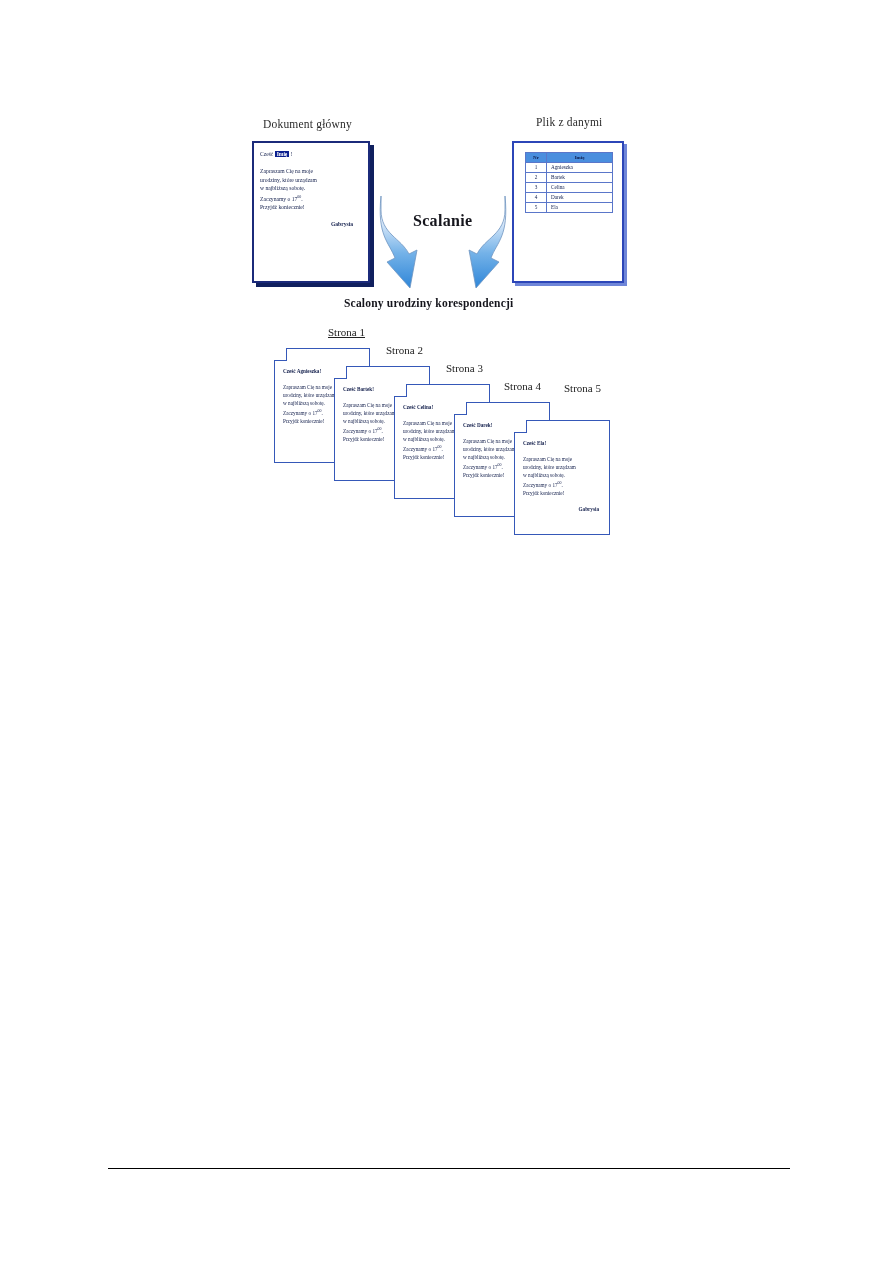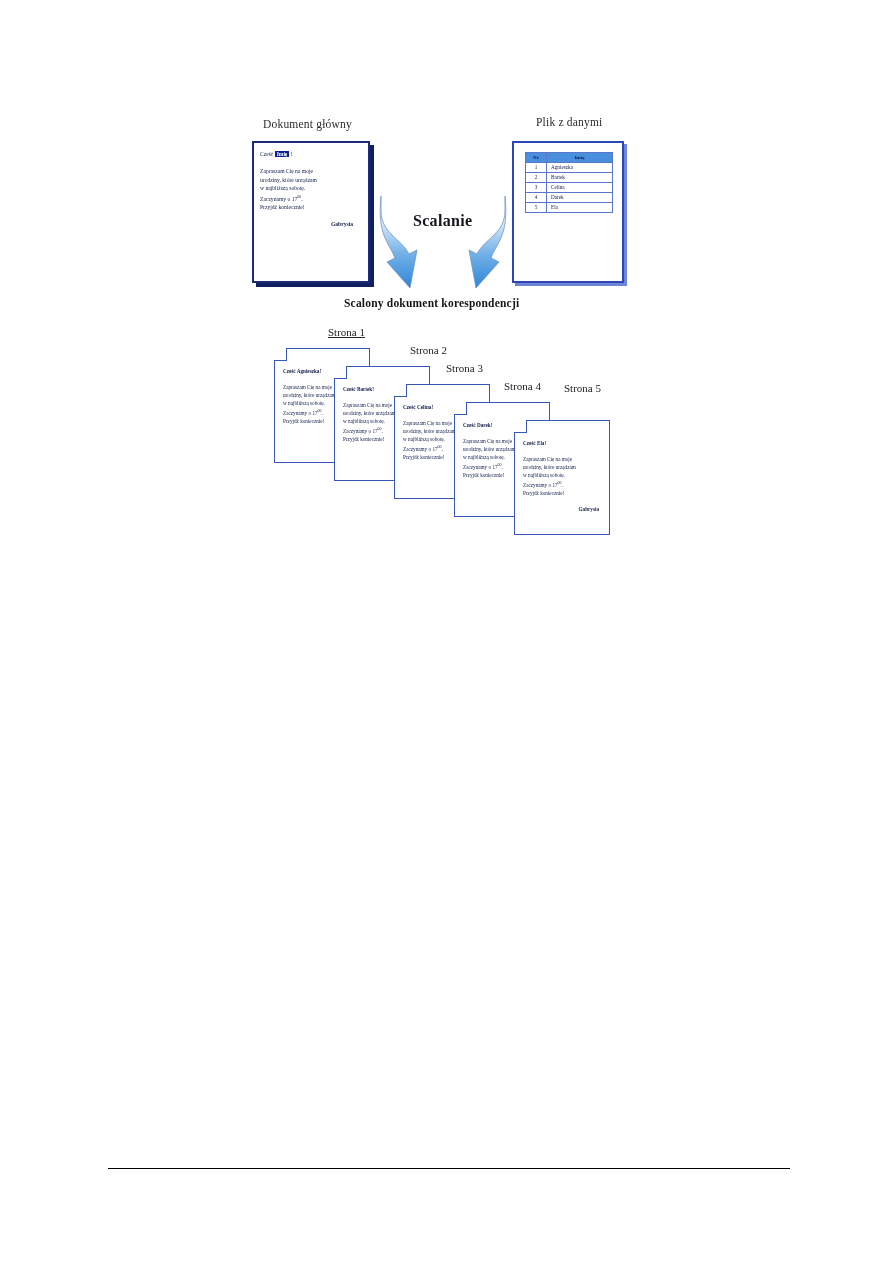--- a/index.html
+++ b/index.html
@@ -315,37 +315,37 @@
 
     <path d="M2,8 L2,22 C2,46 22,50 30,66 L38,62 L31,100 L8,74 L16,70
              C10,54 -2,48 2,8 Z" transform="translate(6,0)" fill="url(#arrowGrad)" stroke="#6f94c0" stroke-width="0.8"></path>
 
     <path d="M2,8 L2,22 C2,46 22,50 30,66 L38,62 L31,100 L8,74 L16,70
              C10,54 -2,48 2,8 Z" transform="translate(134,0) scale(-1,1)" fill="url(#arrowGradR)" stroke="#6f94c0" stroke-width="0.8"></path>
   </svg>
 
   <div id="merge-label">Scalanie</div>
 
-  <div id="merged-heading">Scalony dokument korespondencji</div>
+  <div id="merged-heading">Scalony urodziny korespondencji</div>
 
   <div class="merged-stack" id="merged-stack">
       <div class="page-label" style="left: 60px; top: 4px; text-decoration: underline;">Strona 1</div>
       <div class="result-page" style="left: 6px; top: 26px; z-index: 1;">
         <div class="fold"></div>
         <div class="rp-body">
           <div class="rp-greet">Cześć Agnieszka!</div>
           <div class="body-line">Zapraszam Cię na moje</div>
           <div class="body-line">urodziny, które urządzam</div>
           <div class="body-line">w najbliższą sobotę.</div>
           <div class="body-line">Zaczynamy o 17<span class="sup">00</span>.</div>
           <div class="body-line">Przyjdź koniecznie!</div>
           <div class="rp-sign">Gabrysia</div>
         </div>
       </div>
-      <div class="page-label" style="left: 118px; top: 22px; margin-left: 24px;">Strona 2</div>
+      <div class="page-label" style="left: 118px; top: 22px;">Strona 2</div>
       <div class="result-page" style="left: 66px; top: 44px; z-index: 2;">
         <div class="fold"></div>
         <div class="rp-body">
           <div class="rp-greet">Cześć Bartek!</div>
           <div class="body-line">Zapraszam Cię na moje</div>
           <div class="body-line">urodziny, które urządzam</div>
           <div class="body-line">w najbliższą sobotę.</div>
           <div class="body-line">Zaczynamy o 17<span class="sup">00</span>.</div>
           <div class="body-line">Przyjdź koniecznie!</div>
           <div class="rp-sign">Gabrysia</div>

